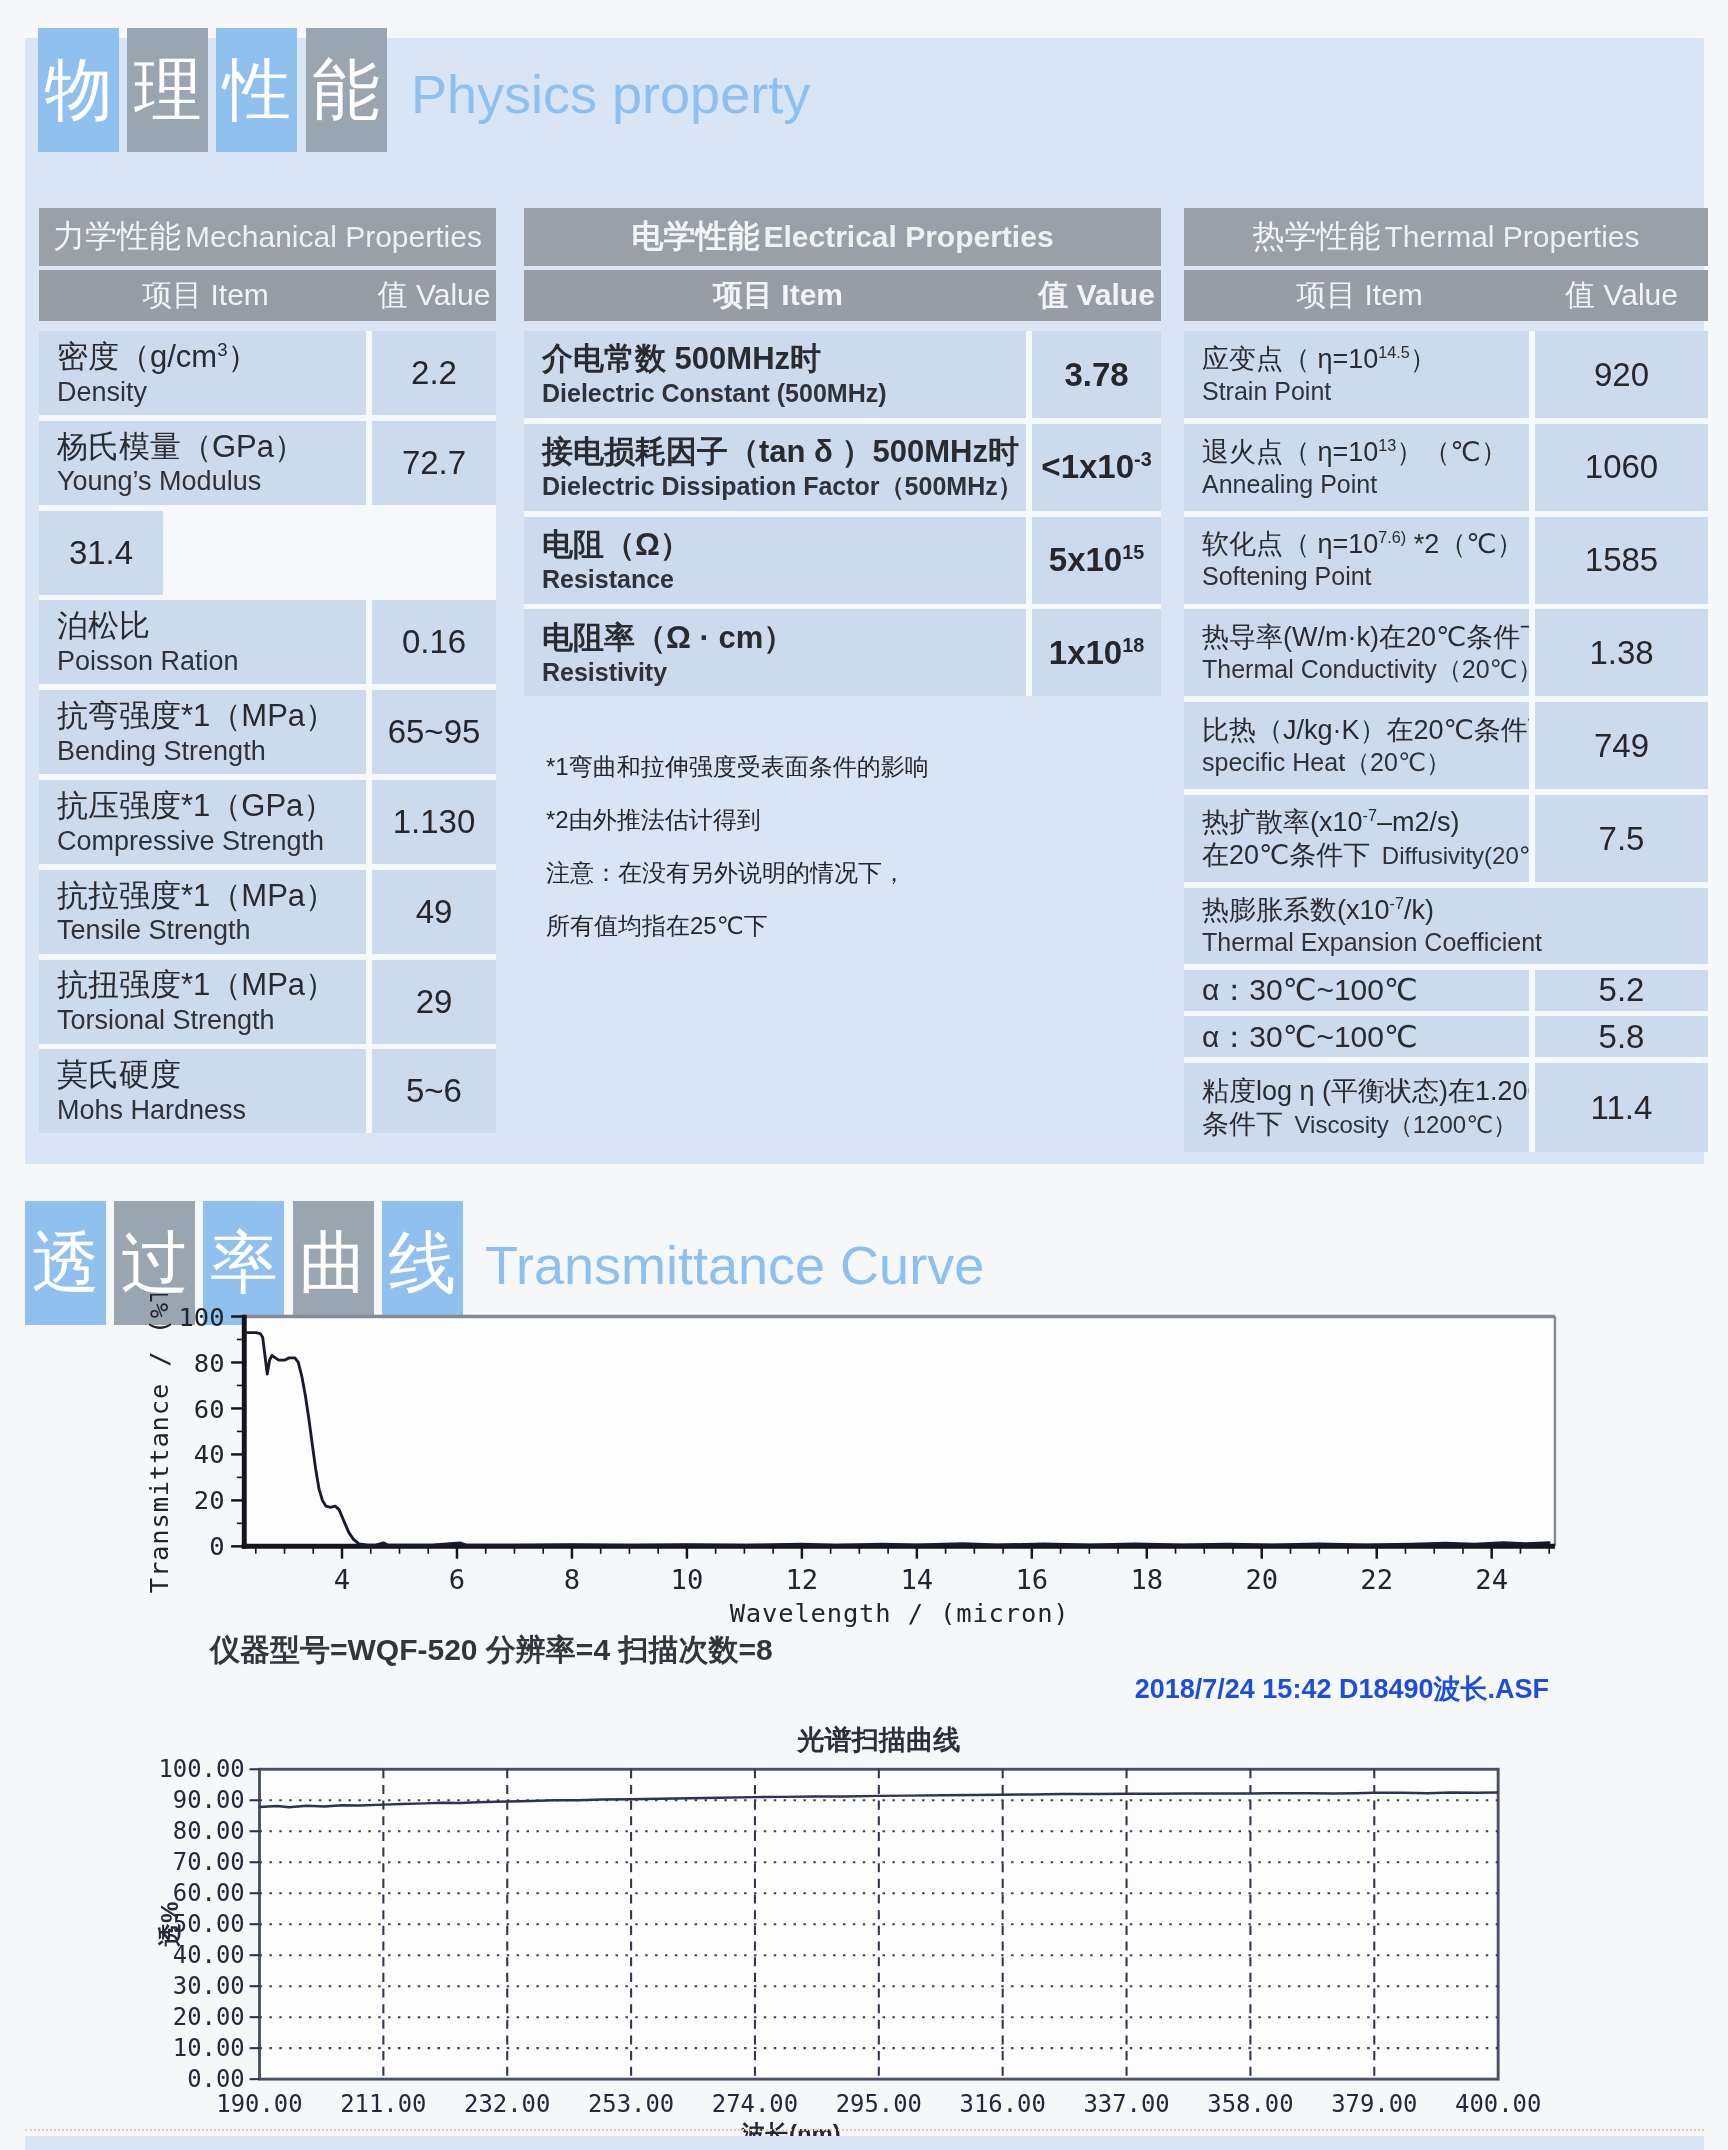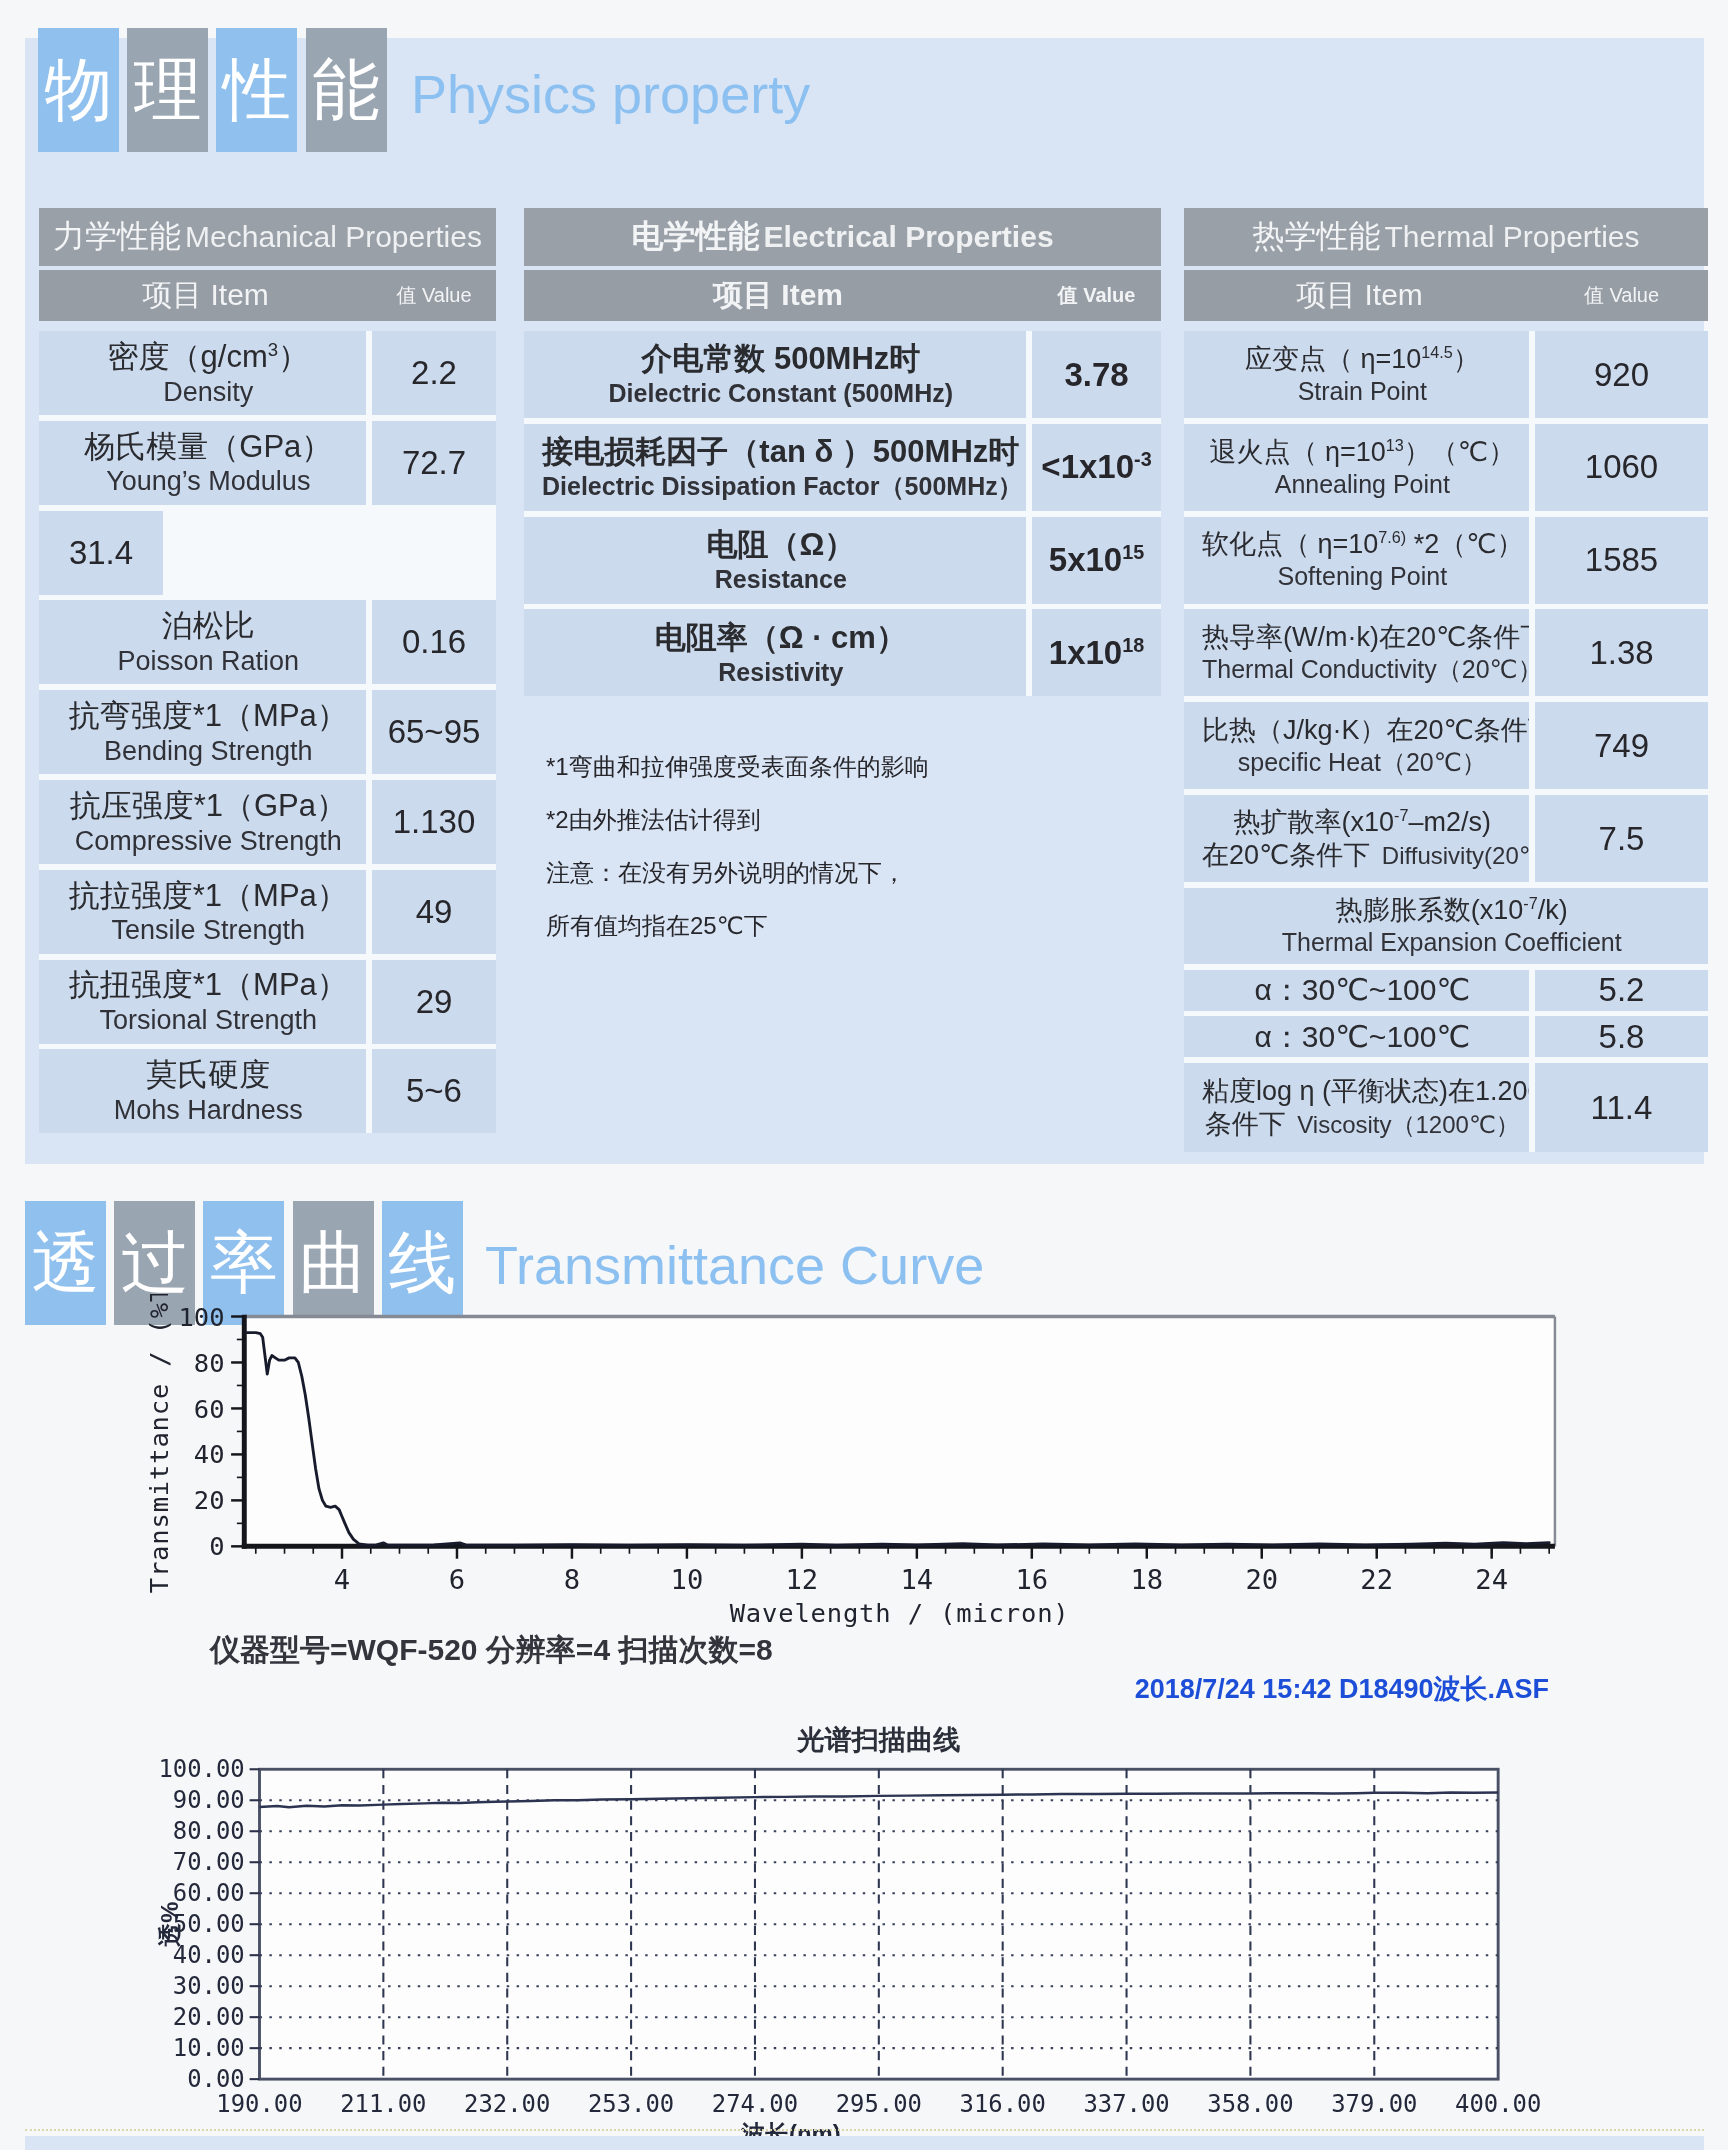--- a/index.html
+++ b/index.html
@@ -22,35 +22,35 @@
   .tbl{position:absolute;top:170px;}
   .t-mech{left:14px;width:457px;}
   .t-elec{left:499px;width:637px;font-weight:bold;}
   .t-ther{left:1159px;width:524px;}
 
   .tbl-title{height:58px;background:#9aa0a8;margin-bottom:4.1px;display:flex;align-items:center;justify-content:center;gap:4px;white-space:nowrap;}
   .tt-zh{color:#f3f4f6;font-size:32px;}
   .tt-en{color:#eef0f2;font-size:30px;}
   .tbl-cols{height:51px;background:#979da5;display:flex;align-items:center;}
   .tbl-cols .ci{flex:1;text-align:center;color:#f2f3f5;font-size:30px;}
-  .tbl-cols .cv{text-align:center;color:#f2f3f5;font-size:20px;}
+  .tbl-cols .cv{text-align:center;color:#f2f3f5;font-size:30px;}
   .t-mech .tbl-cols .cv{width:124px;}
   .t-elec .tbl-cols .cv{width:129px;}
   .t-ther .tbl-cols .cv{width:173px;}
 
   .rows{margin-top:10px;background:#f6f9fc;display:flex;flex-direction:column;gap:5.8px;}
   .row{display:flex;gap:5.8px;}
   .t-mech .row{height:84px;}
   .t-elec .row{height:87px;}
   .t-ther .row{height:87px;}
   .t-ther .row.full{height:76px;}
   .t-ther .row.single{height:41px;}
   .t-ther .row:last-child{height:89px;}
   .cell{background:#ccdaee;}
-  .cell.item{flex:1;display:flex;flex-direction:column;justify-content:center;padding:3.3px 6.6px 3.3px 18px;overflow:hidden;text-align:center;}
+  .cell.item{flex:1;display:flex;flex-direction:column;justify-content:center;padding:3.3px 6.6px 3.3px 18px;overflow:hidden;}
   .cell.value{display:flex;align-items:center;justify-content:center;font-size:33px;color:#26262b;}
   .t-mech .cell.value{width:124px;}
   .t-elec .cell.value{width:129px;}
   .t-ther .cell.value{width:173px;}
   .line{line-height:1.22;white-space:nowrap;}
   .zh{font-size:31px;color:#2a2b2f;}
   .t-ther .zh{font-size:27px;}
   .en{font-size:27px;color:#313238;}
   .t-elec .en{font-size:25px;}
   .t-ther .en{font-size:25px;}

